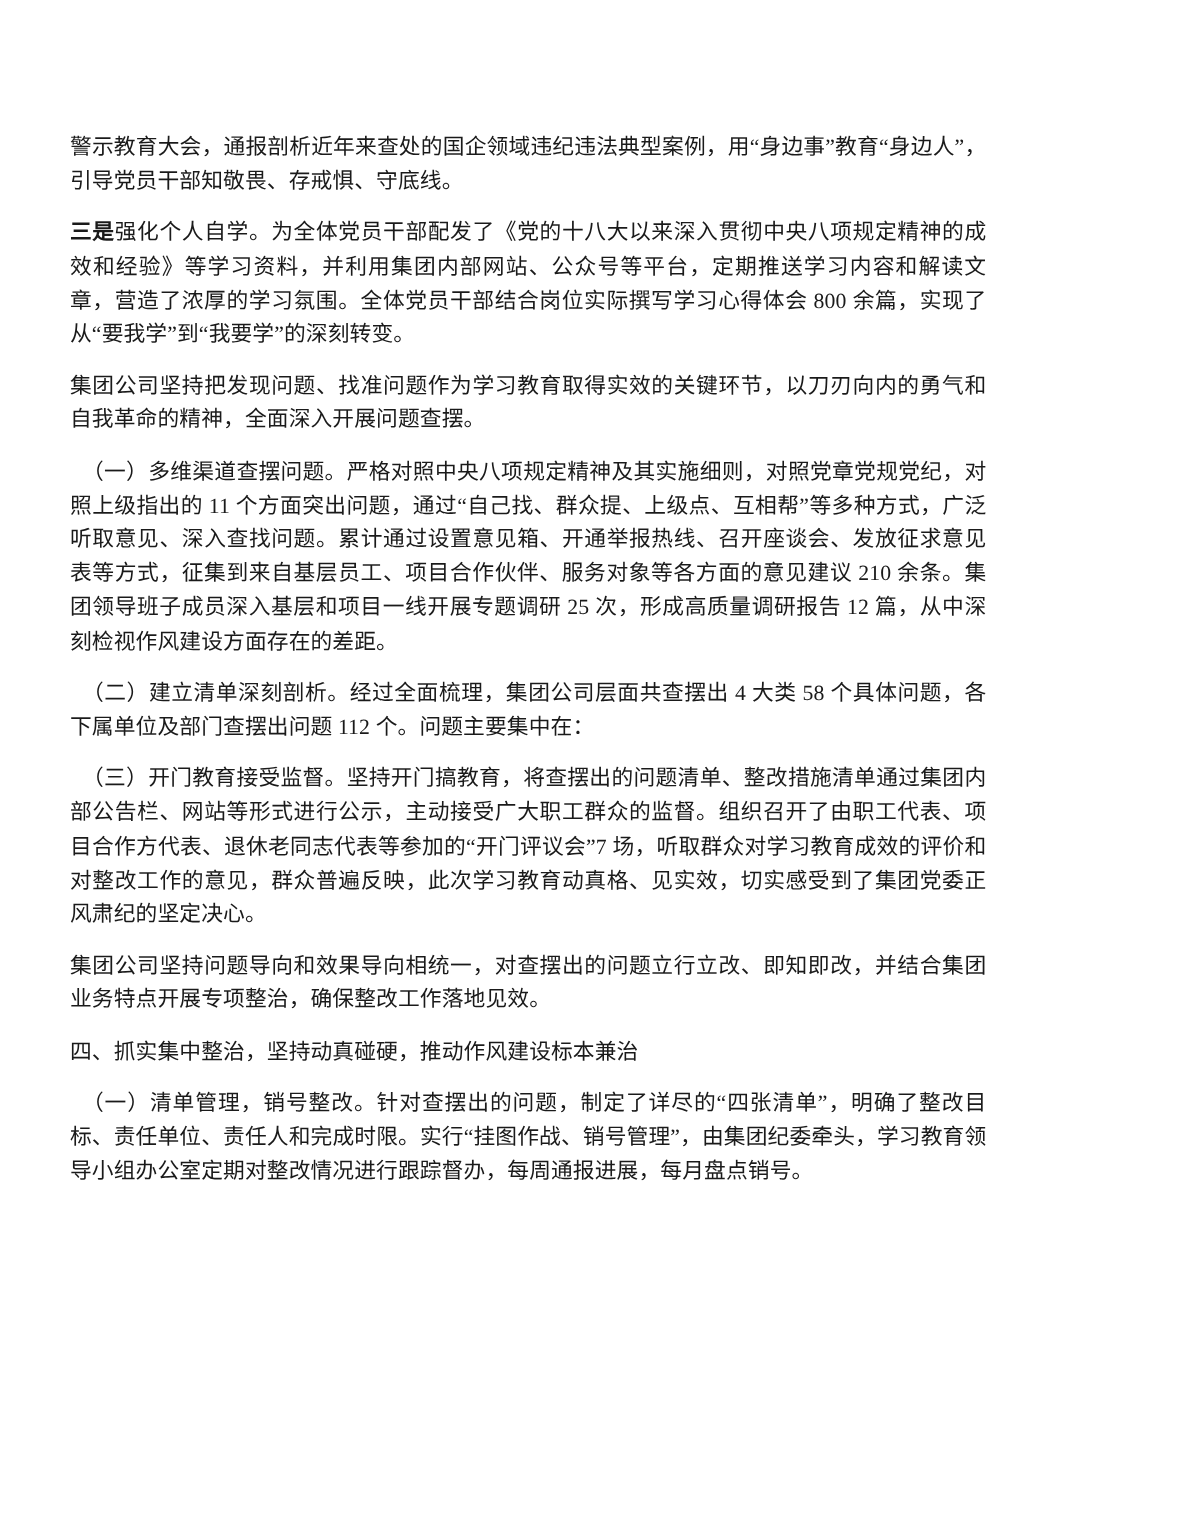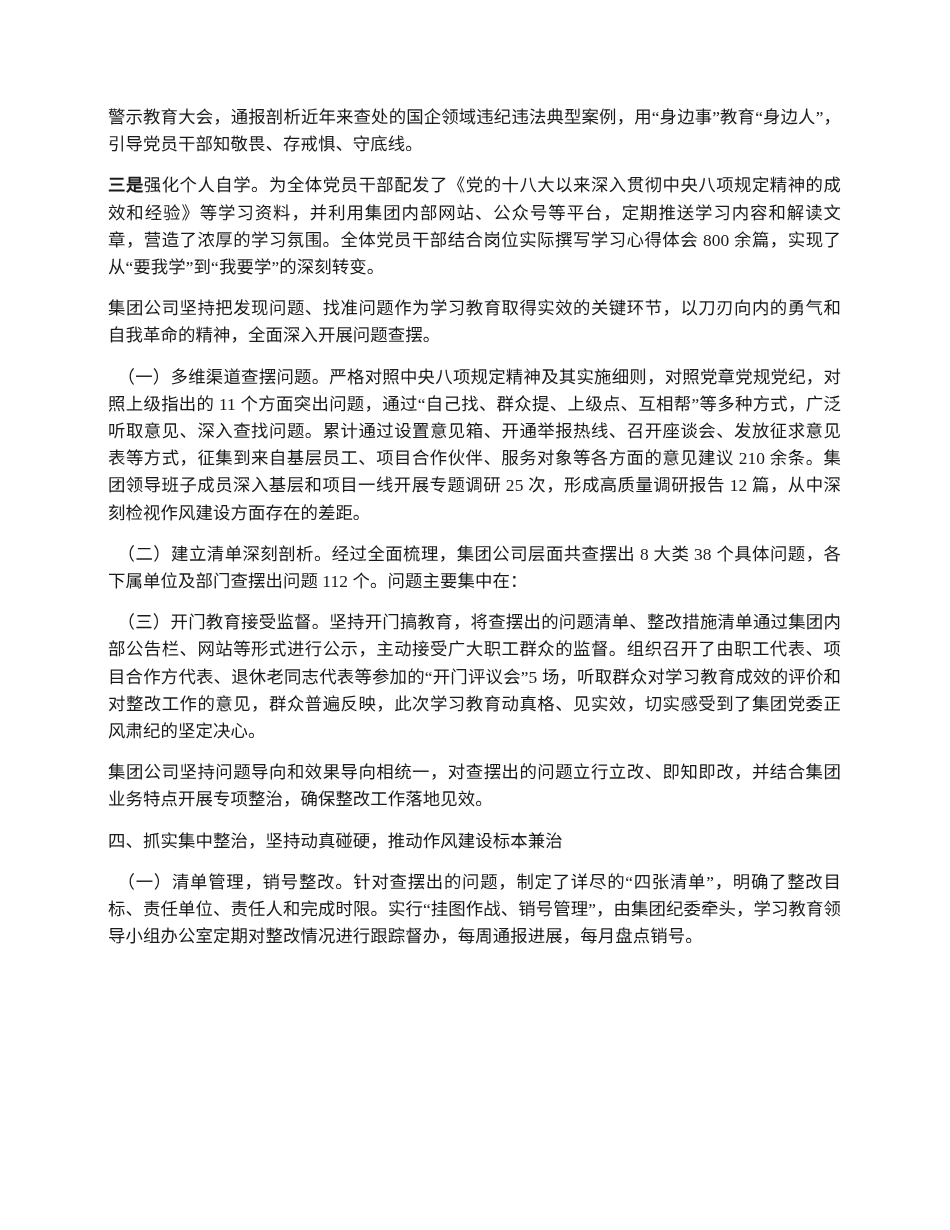--- a/index.html
+++ b/index.html
@@ -14,21 +14,21 @@
     overflow: hidden;
     font-family: "Liberation Serif", "DejaVu Serif", serif;
     color: #1a1a1a;
   }
   .page {
     position: relative;
     width: 950px;
     height: 1230px;
     background: #ffffff;
     box-sizing: border-box;
-    padding: 104px 110px 0 108px;
+    padding: 104px 110px 0 56px;
   }
   .doc-body {
     width: 733px;
   }
   p.para {
     margin: 0 0 0 0;
     font-size: 17.4px;
     line-height: 27.2px;
     text-align: justify;
     text-justify: inter-ideograph;
@@ -54,19 +54,19 @@
 </style>
 </head>
 <body>
 
 <div class="page">
   <div class="doc-body" id="doc-body">
       <p class="para indent-none">警示教育大会，通报剖析近年来查处的国企领域违纪违法典型案例，用“身边事”教育“身边人”，引导党员干部知敬畏、存戒惧、守底线。</p>
       <p class="para indent-none"><span class="bold-lead">三是</span><span>强化个人自学。为全体党员干部配发了《党的十八大以来深入贯彻中央八项规定精神的成效和经验》等学习资料，并利用集团内部网站、公众号等平台，定期推送学习内容和解读文章，营造了浓厚的学习氛围。全体党员干部结合岗位实际撰写学习心得体会 800 余篇，实现了从“要我学”到“我要学”的深刻转变。</span></p>
       <p class="para indent-none">集团公司坚持把发现问题、找准问题作为学习教育取得实效的关键环节，以刀刃向内的勇气和自我革命的精神，全面深入开展问题查摆。</p>
       <p class="para indent-paren">（一）多维渠道查摆问题。严格对照中央八项规定精神及其实施细则，对照党章党规党纪，对照上级指出的 11 个方面突出问题，通过“自己找、群众提、上级点、互相帮”等多种方式，广泛听取意见、深入查找问题。累计通过设置意见箱、开通举报热线、召开座谈会、发放征求意见表等方式，征集到来自基层员工、项目合作伙伴、服务对象等各方面的意见建议 210 余条。集团领导班子成员深入基层和项目一线开展专题调研 25 次，形成高质量调研报告 12 篇，从中深刻检视作风建设方面存在的差距。</p>
-      <p class="para indent-paren">（二）建立清单深刻剖析。经过全面梳理，集团公司层面共查摆出 8 大类 38 个具体问题，各下属单位及部门查摆出问题 112 个。问题主要集中在：</p>
-      <p class="para indent-paren">（三）开门教育接受监督。坚持开门搞教育，将查摆出的问题清单、整改措施清单通过集团内部公告栏、网站等形式进行公示，主动接受广大职工群众的监督。组织召开了由职工代表、项目合作方代表、退休老同志代表等参加的“开门评议会”5 场，听取群众对学习教育成效的评价和对整改工作的意见，群众普遍反映，此次学习教育动真格、见实效，切实感受到了集团党委正风肃纪的坚定决心。</p>
+      <p class="para indent-paren">（二）建立清单深刻剖析。经过全面梳理，集团公司层面共查摆出 4 大类 58 个具体问题，各下属单位及部门查摆出问题 112 个。问题主要集中在：</p>
+      <p class="para indent-paren">（三）开门教育接受监督。坚持开门搞教育，将查摆出的问题清单、整改措施清单通过集团内部公告栏、网站等形式进行公示，主动接受广大职工群众的监督。组织召开了由职工代表、项目合作方代表、退休老同志代表等参加的“开门评议会”7 场，听取群众对学习教育成效的评价和对整改工作的意见，群众普遍反映，此次学习教育动真格、见实效，切实感受到了集团党委正风肃纪的坚定决心。</p>
       <p class="para indent-none">集团公司坚持问题导向和效果导向相统一，对查摆出的问题立行立改、即知即改，并结合集团业务特点开展专项整治，确保整改工作落地见效。</p>
       <p class="para indent-none heading-line">四、抓实集中整治，坚持动真碰硬，推动作风建设标本兼治</p>
       <p class="para indent-paren">（一）清单管理，销号整改。针对查摆出的问题，制定了详尽的“四张清单”，明确了整改目标、责任单位、责任人和完成时限。实行“挂图作战、销号管理”，由集团纪委牵头，学习教育领导小组办公室定期对整改情况进行跟踪督办，每周通报进展，每月盘点销号。</p>
     </div>
 </div>
 
 </body></html>

